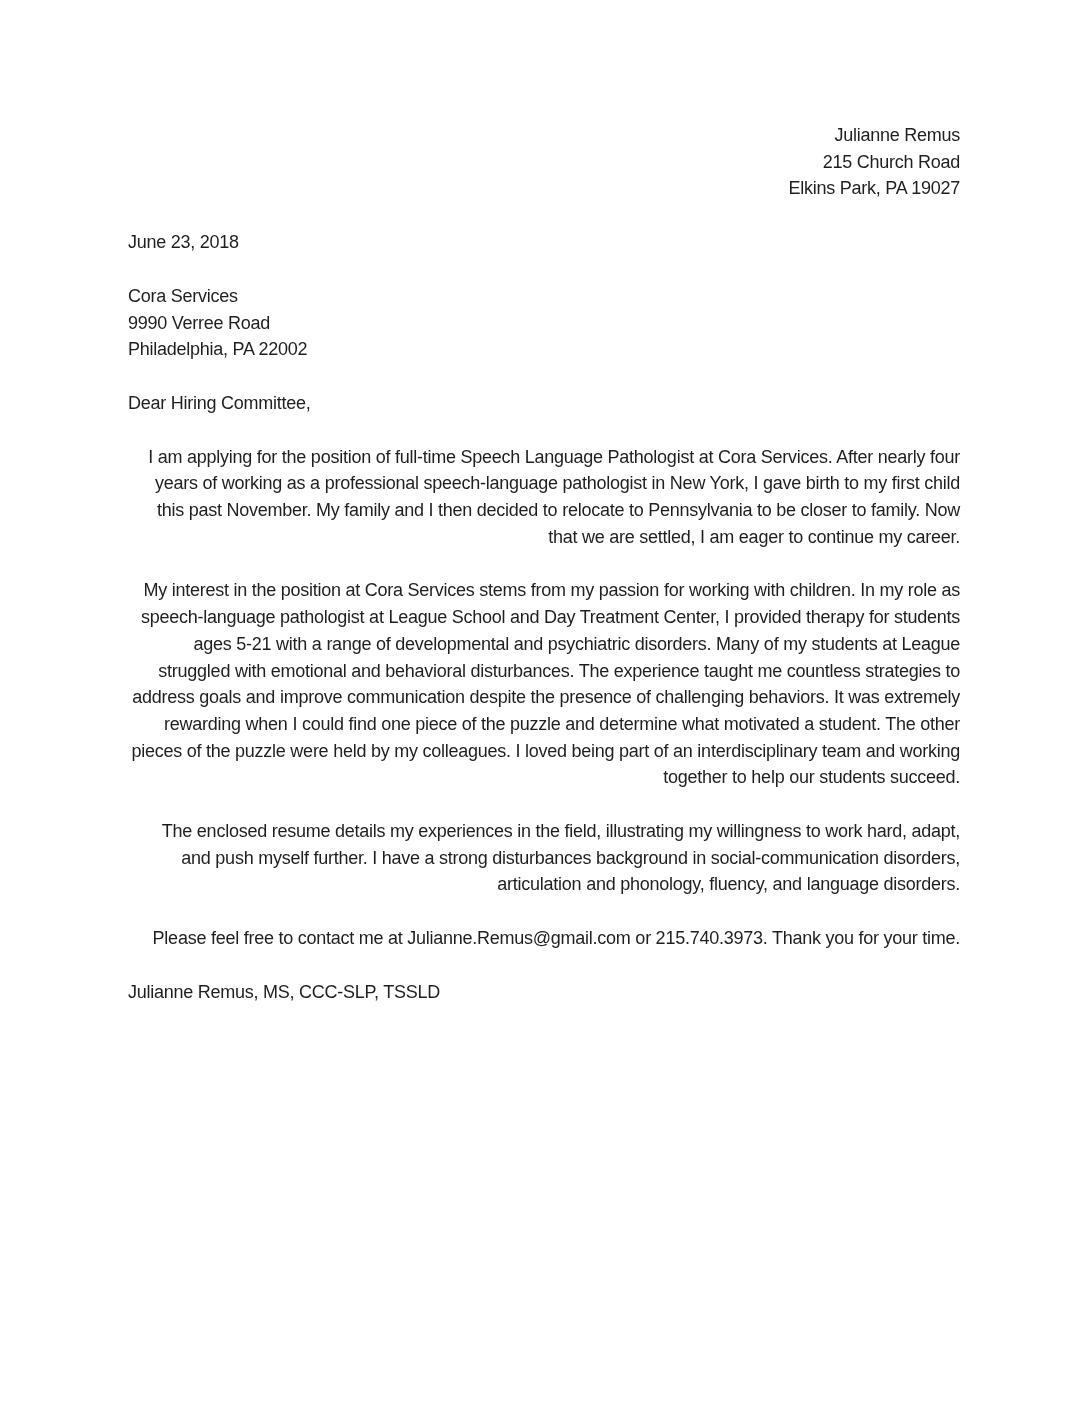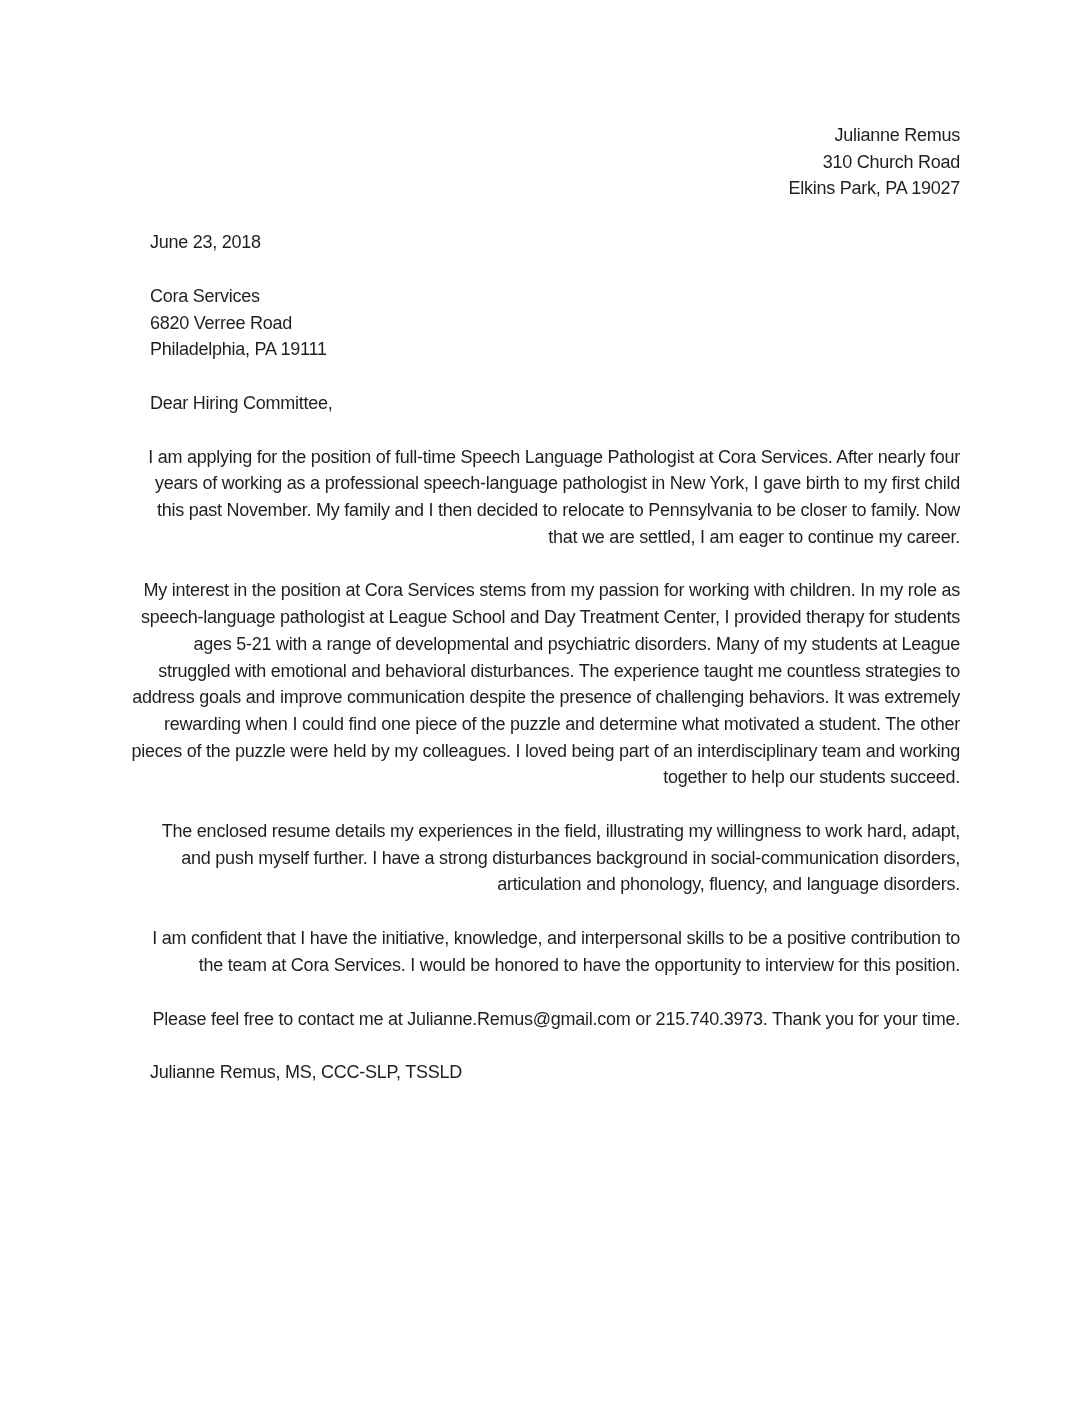--- a/index.html
+++ b/index.html
@@ -23,53 +23,51 @@
     left: 128px;
     top: 122px;
     width: 832px;
   }
   .sender-block {
     text-align: right;
     margin-bottom: 27px;
   }
   .block {
     margin-bottom: 27px;
-    margin-left: 22px;
   }
   .para {
     margin-bottom: 27px;
     text-align: right;
   }
   .line { display: block; }
 </style>
 </head>
 <body>
 
 <div class="page">
   <div class="content">
 
     <div class="sender-block">
       <span class="line">Julianne Remus</span>
-      <span class="line">310 Church Road</span>
+      <span class="line">215 Church Road</span>
       <span class="line">Elkins Park, PA 19027</span>
     </div>
 
     <div class="block">June 23, 2018</div>
 
     <div class="block">
       <span class="line">Cora Services</span>
-      <span class="line">6820 Verree Road</span>
-      <span class="line">Philadelphia, PA 19111</span>
+      <span class="line">9990 Verree Road</span>
+      <span class="line">Philadelphia, PA 22002</span>
     </div>
 
     <div class="block">Dear Hiring Committee,</div>
 
     <p class="para">I am applying for the position of full-time Speech Language Pathologist at Cora Services. After nearly four years of working as a professional speech-language pathologist in New York, I gave birth to my first child this past November. My family and I then decided to relocate to Pennsylvania to be closer to family. Now that we are settled, I am eager to continue my career.</p>
     <p class="para">My interest in the position at Cora Services stems from my passion for working with children. In my role as speech-language pathologist at League School and Day Treatment Center, I provided therapy for students ages 5-21 with a range of developmental and psychiatric disorders. Many of my students at League struggled with emotional and behavioral disturbances. The experience taught me countless strategies to address goals and improve communication despite the presence of challenging behaviors. It was extremely rewarding when I could find one piece of the puzzle and determine what motivated a student. The other pieces of the puzzle were held by my colleagues. I loved being part of an interdisciplinary team and working together to help our students succeed.</p>
     <p class="para">The enclosed resume details my experiences in the field, illustrating my willingness to work hard, adapt, and push myself further. I have a strong disturbances background in social-communication disorders, articulation and phonology, fluency, and language disorders.</p>
-    <p class="para">I am confident that I have the initiative, knowledge, and interpersonal skills to be a positive contribution to the team at Cora Services. I would be honored to have the opportunity to interview for this position.</p>
     <p class="para">Please feel free to contact me at Julianne.Remus@gmail.com or 215.740.3973. Thank you for your time.</p>
 
 
     <div class="block">Julianne Remus, MS, CCC-SLP, TSSLD</div>
 
   </div>
 </div>
 
 </body></html>

